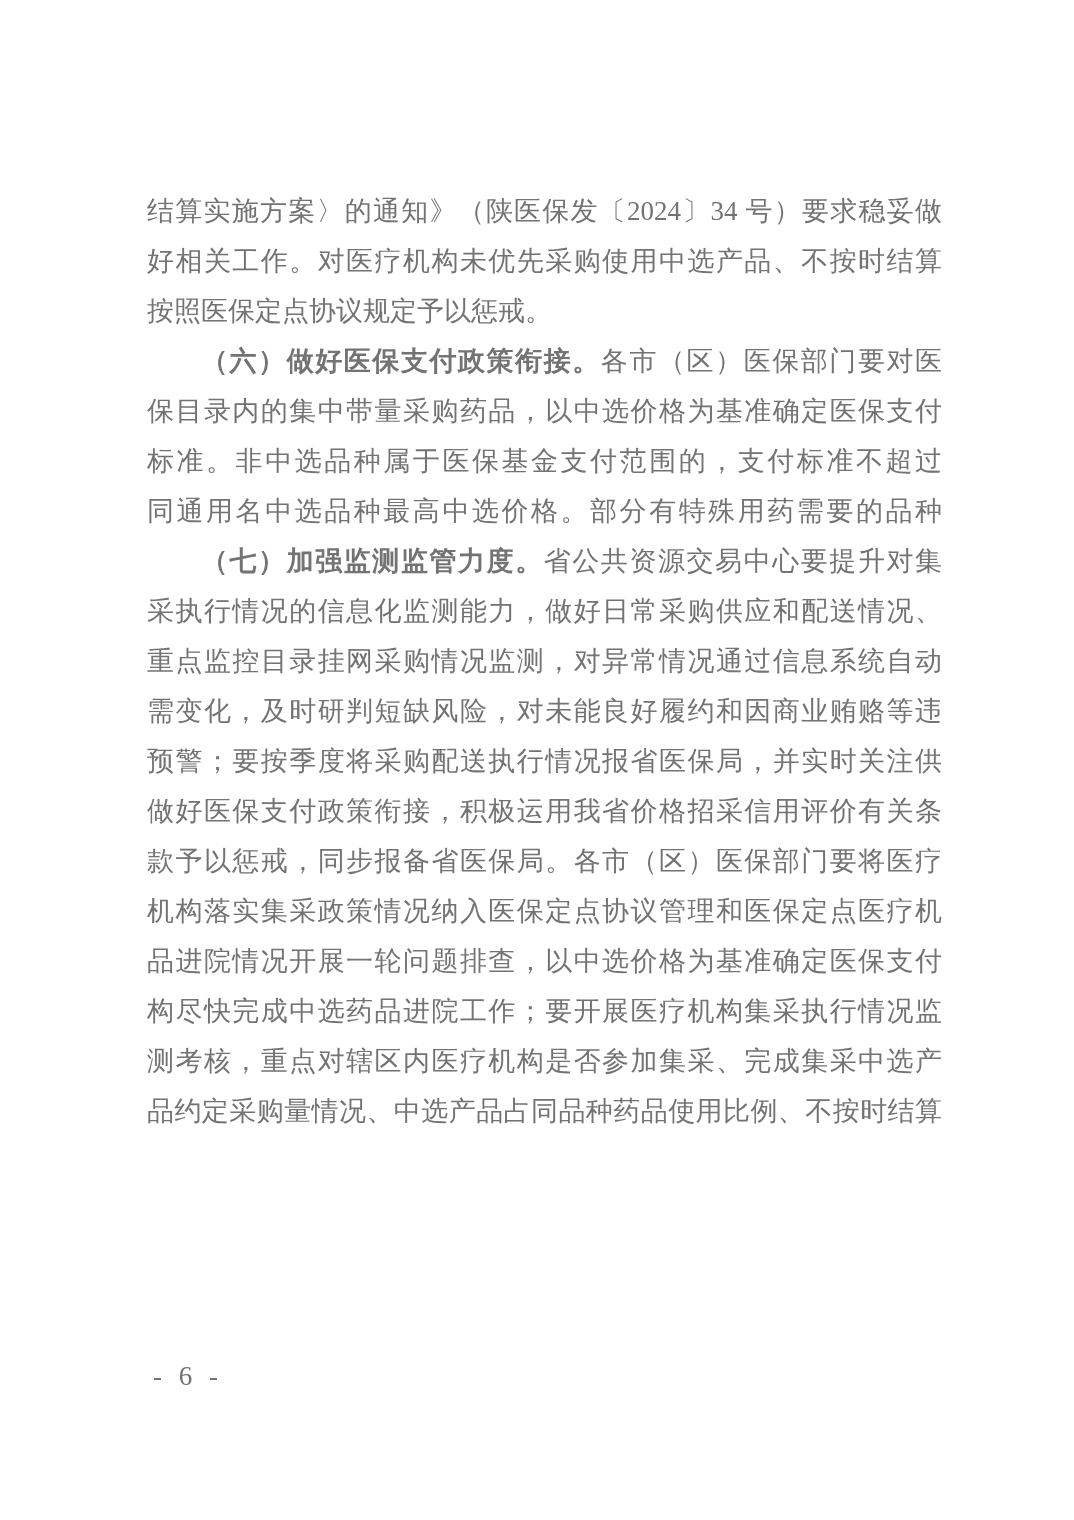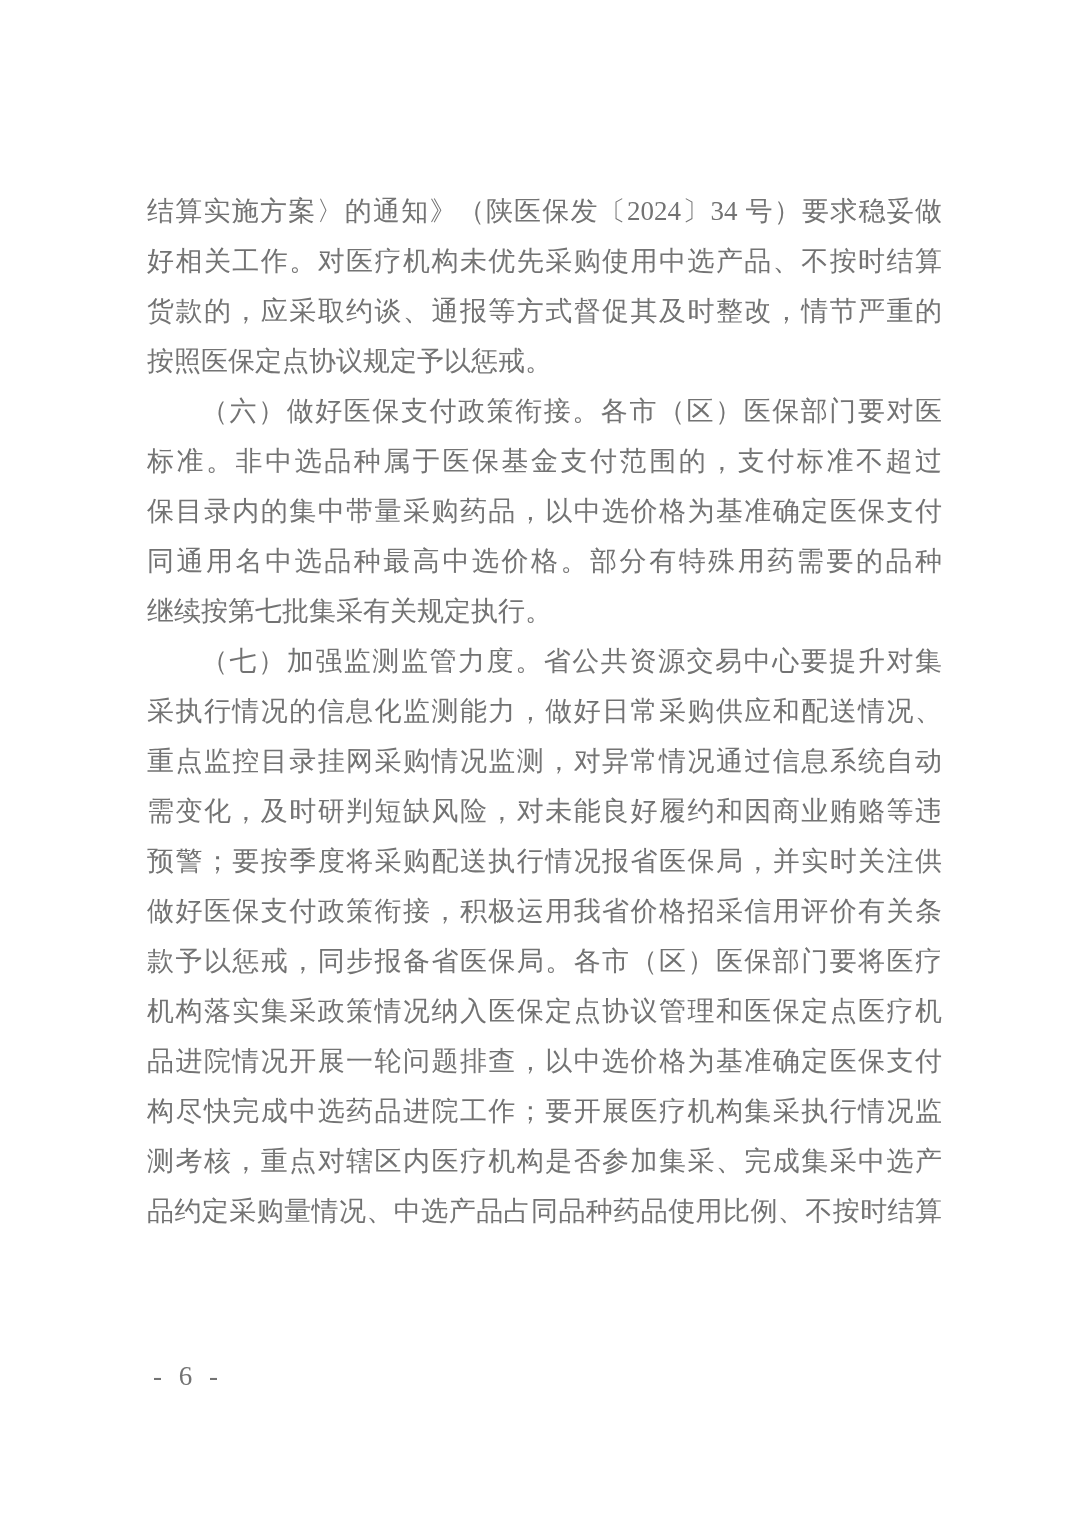--- a/index.html
+++ b/index.html
@@ -32,46 +32,44 @@
     white-space: normal;
   }
   .line.end {
     text-align: right;
     text-align-last: left;
   }
   .line.indent {
     text-indent: 2em;
   }
   .seg.bold {
-    font-weight: normal;
+    font-weight: bold;
   }
   .page-number {
     position: absolute;
     left: 153px;
     top: 1356px;
     font-size: 27px;
     line-height: 40px;
     letter-spacing: 5px;
     text-align: left;
   }
 </style>
 </head>
 <body>
 
 <div class="page">
   <div class="text-block">
       <div class="line"><span class="seg">结算实施方案〉的通知》（陕医保发〔2024〕34 号）要求稳妥做</span></div>
       <div class="line"><span class="seg">好相关工作。对医疗机构未优先采购使用中选产品、不按时结算</span></div>
-      <div class="line"><span class="seg">货款的，应采取约谈、通报等方式督促其及时整改，情节严重的</span></div>
       <div class="line end"><span class="seg">按照医保定点协议规定予以惩戒。</span></div>
       <div class="line indent"><span class="seg bold">（六）做好医保支付政策衔接。</span><span class="seg">各市（区）医保部门要对医</span></div>
+      <div class="line"><span class="seg">保目录内的集中带量采购药品，以中选价格为基准确定医保支付</span></div>
       <div class="line"><span class="seg">标准。非中选品种属于医保基金支付范围的，支付标准不超过</span></div>
-      <div class="line"><span class="seg">保目录内的集中带量采购药品，以中选价格为基准确定医保支付</span></div>
       <div class="line"><span class="seg">同通用名中选品种最高中选价格。部分有特殊用药需要的品种</span></div>
-      <div class="line end"><span class="seg">继续按第七批集采有关规定执行。</span></div>
       <div class="line indent"><span class="seg bold">（七）加强监测监管力度。</span><span class="seg">省公共资源交易中心要提升对集</span></div>
       <div class="line"><span class="seg">采执行情况的信息化监测能力，做好日常采购供应和配送情况、</span></div>
       <div class="line"><span class="seg">重点监控目录挂网采购情况监测，对异常情况通过信息系统自动</span></div>
       <div class="line"><span class="seg">需变化，及时研判短缺风险，对未能良好履约和因商业贿赂等违</span></div>
       <div class="line"><span class="seg">预警；要按季度将采购配送执行情况报省医保局，并实时关注供</span></div>
       <div class="line"><span class="seg">做好医保支付政策衔接，积极运用我省价格招采信用评价有关条</span></div>
       <div class="line"><span class="seg">款予以惩戒，同步报备省医保局。各市（区）医保部门要将医疗</span></div>
       <div class="line"><span class="seg">机构落实集采政策情况纳入医保定点协议管理和医保定点医疗机</span></div>
       <div class="line"><span class="seg">品进院情况开展一轮问题排查，以中选价格为基准确定医保支付</span></div>
       <div class="line"><span class="seg">构尽快完成中选药品进院工作；要开展医疗机构集采执行情况监</span></div>

